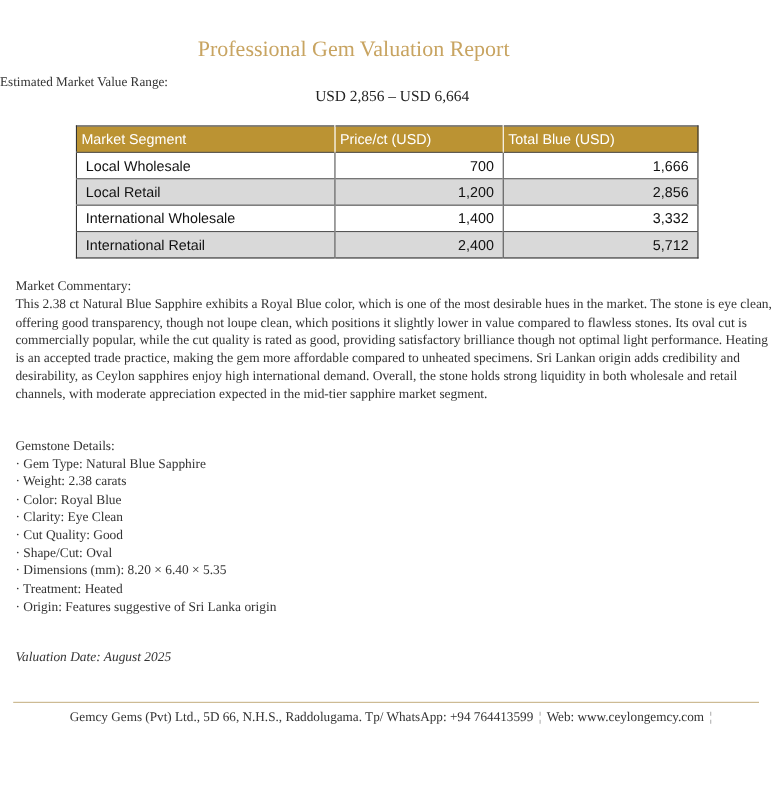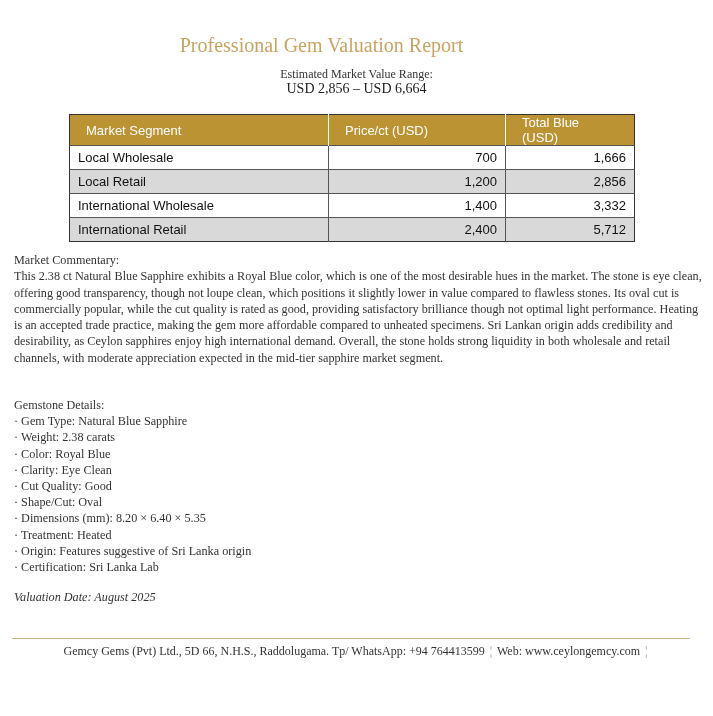--- a/index.html
+++ b/index.html
@@ -8,37 +8,37 @@
     font-family: "DejaVu Serif", "Liberation Serif", serif;
     color: #333333;
   }
   .title {
     position: absolute; left: 0; top: 34px; width: 643px;
     text-align: center; font-size: 20px; color: #c8a461;
     font-family: "Liberation Serif", "DejaVu Serif", serif;
   }
   .subtitle {
     position: absolute; left: 0; top: 67px; width: 713px;
-    text-align: center; font-size: 12px; color: #333;
+    text-align: left; font-size: 12px; color: #333;
     font-family: "Liberation Serif", serif;
   }
   .range {
     position: absolute; left: 0; top: 81px; width: 713px;
     text-align: center; font-size: 14px; color: #222;
     font-family: "Liberation Serif", serif;
   }
   table.market {
     position: absolute; left: 69px; top: 114px; width: 566px;
     border-collapse: collapse;
     font-family: "Liberation Sans", sans-serif; font-size: 13px;
     border: 1.5px solid #333;
   }
   table.market th {
     background: #bb9333; color: #ffffff; font-weight: normal;
-    text-align: left; height: 23px; padding: 0 16px;
+    text-align: left; height: 23px; padding: 0 4px;
     border-right: 1px solid #ffffff;
   }
   table.market th:last-child { border-right: none; }
   table.market td {
     height: 23px; padding: 0 8px; color: #111;
     border-right: 1px solid #555; border-top: 1px solid #555;
   }
   table.market td:last-child { border-right: none; }
   table.market td.num { text-align: right; }
   table.market tr.alt td { background: #d9d9d9; }
@@ -118,21 +118,20 @@
   <ul>
     <li>Gem Type: Natural Blue Sapphire</li>
     <li>Weight: 2.38 carats</li>
     <li>Color: Royal Blue</li>
     <li>Clarity: Eye Clean</li>
     <li>Cut Quality: Good</li>
     <li>Shape/Cut: Oval</li>
     <li>Dimensions (mm): 8.20 × 6.40 × 5.35</li>
     <li>Treatment: Heated</li>
     <li>Origin: Features suggestive of Sri Lanka origin</li>
-    <li>Certification: Sri Lanka Lab</li>
   </ul>
 </div>
 
 <div class="valdate">Valuation Date: August 2025</div>
 
 <div class="footer-rule"></div>
 <div class="footer">
   <div>
     <span>Gemcy Gems (Pvt) Ltd., 5D 66, N.H.S., Raddolugama. Tp/ WhatsApp: +94 764413599</span>
     <span class="sep">¦</span>

